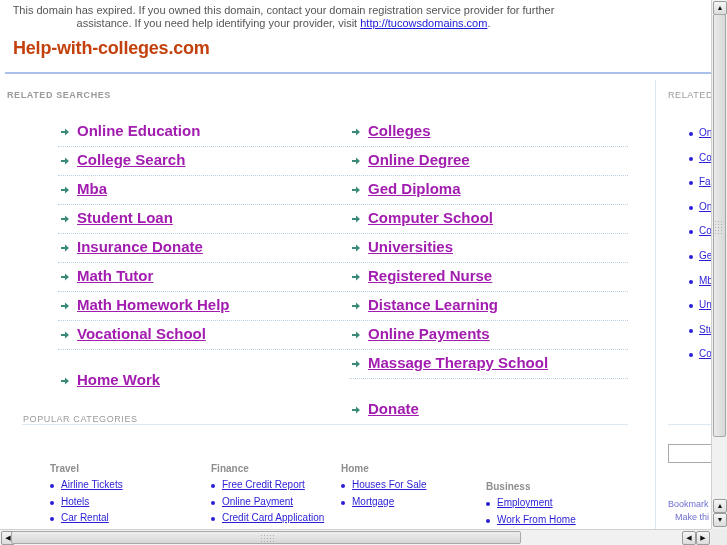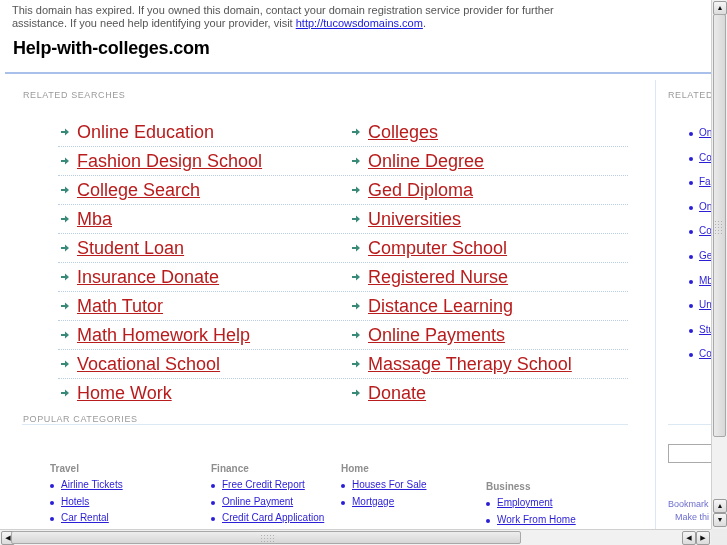--- a/index.html
+++ b/index.html
@@ -2,41 +2,41 @@
 <html><head>
 <meta charset="utf-8">
 <style>
   html, body { margin:0; padding:0; }
   body {
     width:727px; height:545px; overflow:hidden; position:relative;
     background:#ffffff; font-family:"Liberation Sans", sans-serif;
   }
   .viewport { position:absolute; left:0; top:0; width:711px; height:529px; overflow:hidden; background:#fff; }
   .notice {
-    position:absolute; left:0; top:4px; width:567px; 
-    font-size:11px; line-height:13px; color:#555;padding-left:12px;
+    position:absolute; left:0; top:4px; width:567px; text-align:center;
+    font-size:11px; line-height:13px; color:#555;
   }
   .notice a { color:#1a1adc; text-decoration:underline; }
   .site-title {
-    position:absolute; left:13px; top:38px; font-size:18px; font-weight:bold; color:#000000;
+    position:absolute; left:13px; top:38px; font-size:18px; font-weight:bold; color:#c2410c;
     letter-spacing:-0.2px;
   }
   .topline { position:absolute; left:5px; top:72px; width:706px; height:2px; background:#a8c0ea; }
   .section-label { position:absolute; font-size:9px; color:#9a9a9a; letter-spacing:0.6px; }
   .rs-col { position:absolute; width:290px; }
   .rs-item {
     height:28px; border-bottom:1px dotted #b9cde3; position:relative;
   }
-  .rs-item.last { border-bottom:none; }
+  .rs-item.last { border-bottom:none;margin-top:17px; }
   .rs-arrow {
     position:absolute; left:3px; top:10px; width:8px; height:8px;
   }
   .rs-link {
-    position:absolute; left:19px; top:4px; font-size:18px; font-weight:normal;
-    color:#b91c1c; text-decoration:underline; white-space:nowrap;
+    position:absolute; left:19px; top:4px; font-size:15px; font-weight:bold;
+    color:#a21caf; text-decoration:underline; white-space:nowrap;
   }
   .rs-link.noul { text-decoration:none; }
   .sep-bottom { position:absolute; left:22px; top:424px; width:606px; height:1px; background:#dce8f4; }
   .cat-col { position:absolute; top:463px; width:140px; }
   .cat-head { font-size:10px; font-weight:bold; color:#8e8e8e; margin-bottom:4px; }
   .cat-item { position:relative; height:16.5px; font-size:10px; }
   .cat-item .dot { position:absolute; left:0; top:6px; width:4px; height:4px; border-radius:50%; background:#2a1ed6; }
   .cat-item a { position:absolute; left:11px; top:1px; color:#2a1ed6; text-decoration:underline; white-space:nowrap; }
   .sidebar-line { position:absolute; left:655px; top:80px; width:1px; height:449px; background:#dde6f4; }
   .sb-label { position:absolute; left:668px; top:90px; font-size:9px; color:#9a9a9a; letter-spacing:0.6px; white-space:nowrap; }
@@ -58,34 +58,28 @@
 </style>
 </head>
 <body>
 
 <div class="viewport">
   <div class="notice"><span>This domain has expired. If you owned this domain, contact your domain registration service provider for further assistance. If you need help identifying your provider, visit </span><a>http://tucowsdomains.com</a><span>.</span></div>
 
   <div class="site-title">Help-with-colleges.com</div>
   <div class="topline"></div>
 
-  <div class="section-label" style="left:23px;top:90px;">RELATED SEARCHES</div>
+  <div class="section-label" style="left:7px;top:90px;font-weight:bold;">RELATED SEARCHES</div>
 
   <div class="rs-col" id="rs-left" style="left:58px;top:118px;">
       <div class="rs-item">
         <svg class="rs-arrow" viewBox="0 0 8 8">
           <path d="M0 3h4V0.5L8 4 4 7.5V5H0z" fill="#3a8a7a"></path>
         </svg>
         <a class="rs-link noul">Online Education</a>
-      </div>
-      <div class="rs-item">
-        <svg class="rs-arrow" viewBox="0 0 8 8">
-          <path d="M0 3h4V0.5L8 4 4 7.5V5H0z" fill="#3a8a7a"></path>
-        </svg>
-        <a class="rs-link">Fashion Design School</a>
       </div>
       <div class="rs-item">
         <svg class="rs-arrow" viewBox="0 0 8 8">
           <path d="M0 3h4V0.5L8 4 4 7.5V5H0z" fill="#3a8a7a"></path>
         </svg>
         <a class="rs-link">College Search</a>
       </div>
       <div class="rs-item">
         <svg class="rs-arrow" viewBox="0 0 8 8">
           <path d="M0 3h4V0.5L8 4 4 7.5V5H0z" fill="#3a8a7a"></path>
@@ -145,27 +139,27 @@
       <div class="rs-item">
         <svg class="rs-arrow" viewBox="0 0 8 8">
           <path d="M0 3h4V0.5L8 4 4 7.5V5H0z" fill="#3a8a7a"></path>
         </svg>
         <a class="rs-link">Ged Diploma</a>
       </div>
       <div class="rs-item">
         <svg class="rs-arrow" viewBox="0 0 8 8">
           <path d="M0 3h4V0.5L8 4 4 7.5V5H0z" fill="#3a8a7a"></path>
         </svg>
+        <a class="rs-link">Computer School</a>
+      </div>
+      <div class="rs-item">
+        <svg class="rs-arrow" viewBox="0 0 8 8">
+          <path d="M0 3h4V0.5L8 4 4 7.5V5H0z" fill="#3a8a7a"></path>
+        </svg>
         <a class="rs-link">Universities</a>
-      </div>
-      <div class="rs-item">
-        <svg class="rs-arrow" viewBox="0 0 8 8">
-          <path d="M0 3h4V0.5L8 4 4 7.5V5H0z" fill="#3a8a7a"></path>
-        </svg>
-        <a class="rs-link">Computer School</a>
       </div>
       <div class="rs-item">
         <svg class="rs-arrow" viewBox="0 0 8 8">
           <path d="M0 3h4V0.5L8 4 4 7.5V5H0z" fill="#3a8a7a"></path>
         </svg>
         <a class="rs-link">Registered Nurse</a>
       </div>
       <div class="rs-item">
         <svg class="rs-arrow" viewBox="0 0 8 8">
           <path d="M0 3h4V0.5L8 4 4 7.5V5H0z" fill="#3a8a7a"></path>

